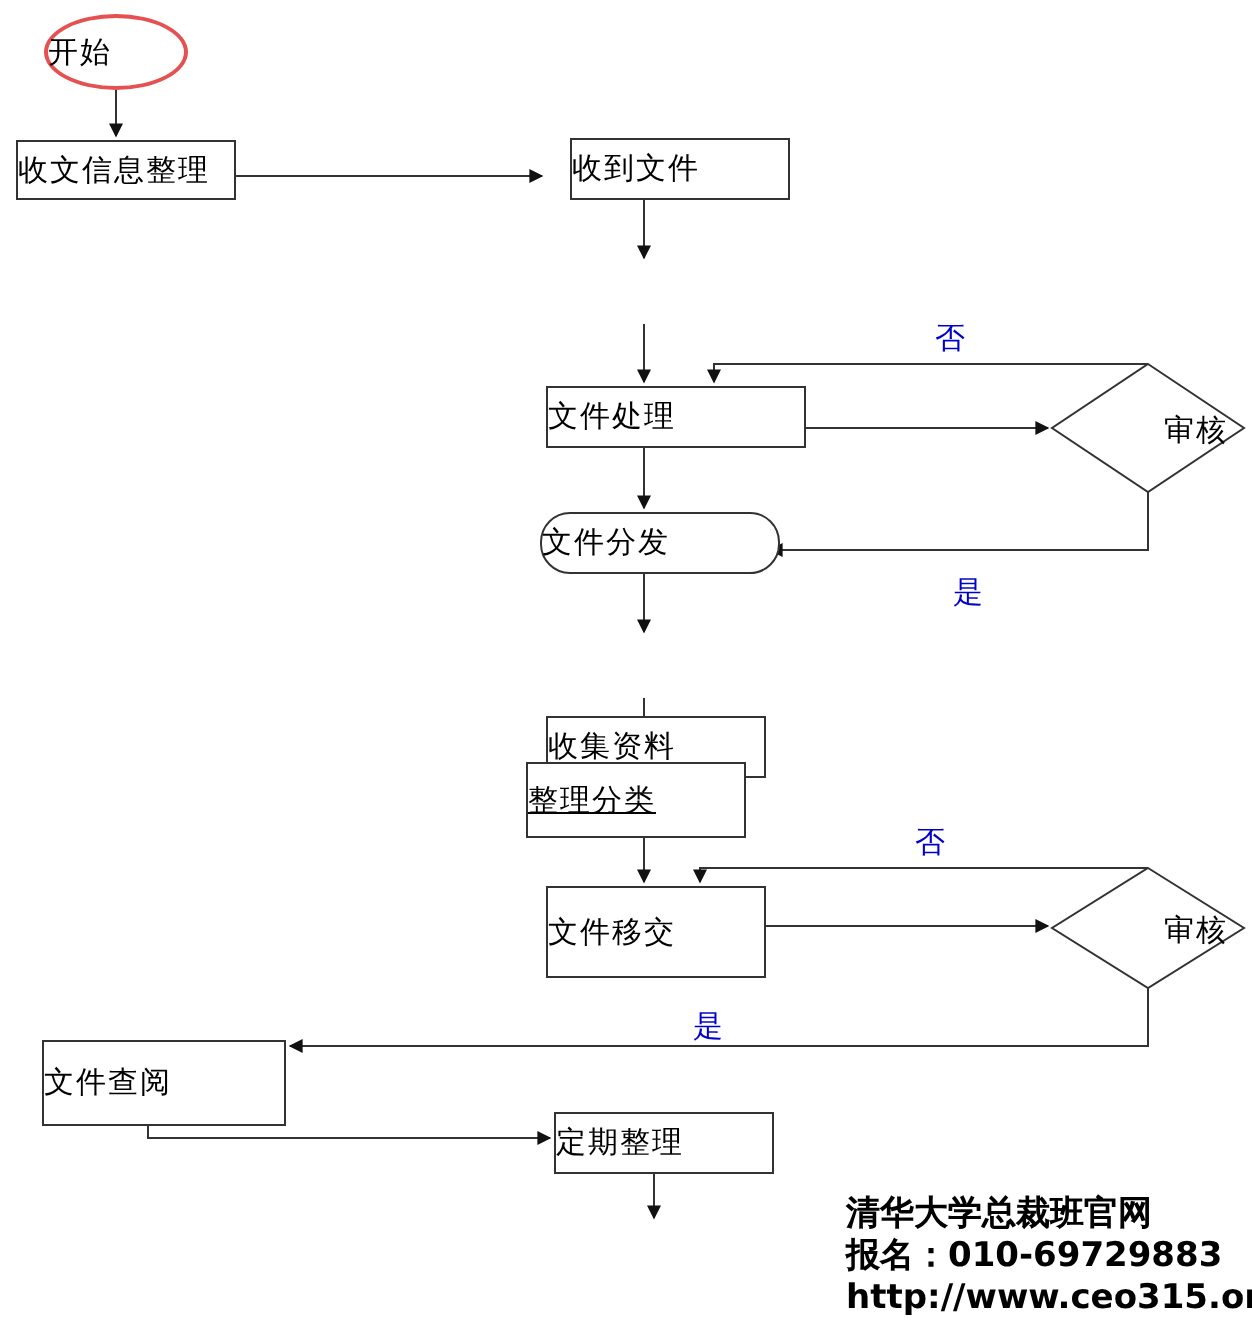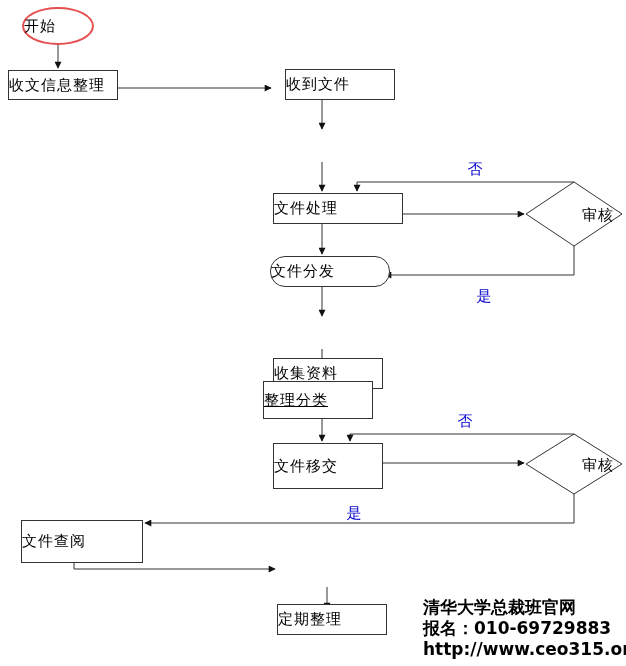--- a/index.html
+++ b/index.html
@@ -128,21 +128,21 @@
   </div>
   <div class="node" style="left:263px; top:381px; width:110px; height:38px;text-decoration:underline;">
     <span>整理分类</span>
   </div>
   <div class="node" style="left:273px; top:443px; width:110px; height:46px;">
     <span>文件移交</span>
   </div>
   <div class="node" style="left:21px; top:508px; width:122px; height:43px;margin-top:12px;">
     <span>文件查阅</span>
   </div>
-  <div class="node" style="left:277px; top:556px; width:110px; height:31px;margin-top:48px;">
+  <div class="node" style="left:277px; top:556px; width:110px; height:31px;">
     <span>定期整理</span>
   </div>
 
   <div class="diamond-label" style="left:534px; top:206px;">审核</div>
   <div class="diamond-label" style="left:534px; top:456px;">审核</div>
 
   <div class="edge-label" style="left:460px; top:160px;">否</div>
   <div class="edge-label" style="left:469px; top:287px;">是</div>
   <div class="edge-label" style="left:450px; top:412px;">否</div>
   <div class="edge-label" style="left:339px; top:504px;">是</div>

